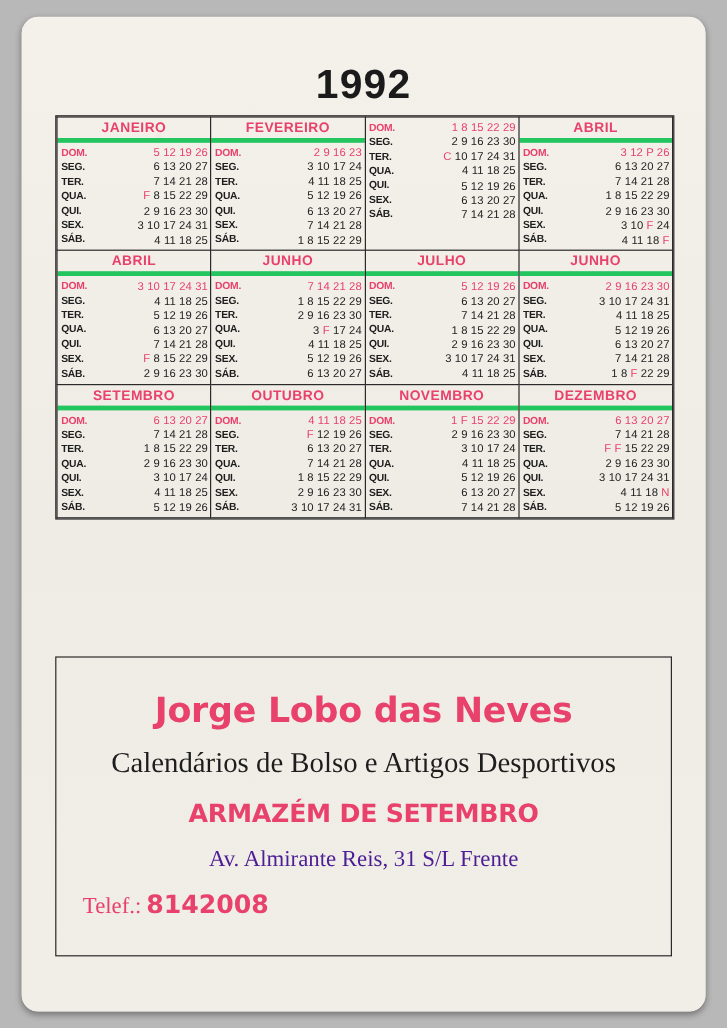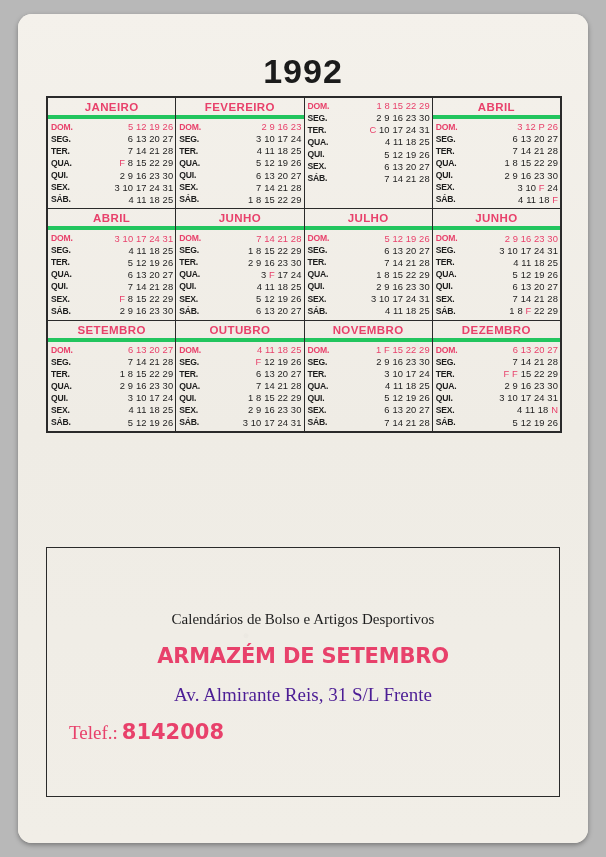--- a/index.html
+++ b/index.html
@@ -125,21 +125,21 @@
     font-family: "DejaVu Sans", sans-serif;
     font-weight: bold;
     font-size: 29px;
     color: #e8416b;
     letter-spacing: -0.2px;
     margin-top: 2px;
   }
   .ad-sub {
     text-align: center;
     font-family: "Liberation Serif", serif;
-    font-size: 15px;
+    font-size: 24px;
     color: #1d1d1d;
     margin-top: 14px;
   }
   .ad-arm {
     text-align: center;
     font-family: "DejaVu Sans", sans-serif;
     font-weight: bold;
     font-size: 21px;
     color: #e8416b;
     margin-top: 16px;
@@ -636,20 +636,21 @@
                   </tbody>
                 </table>
               </div>
             </td>
           </tr>
         </tbody>
     </table>
   </div>
 
   <div class="ad-box">
+    <div class="ad-name">Jorge Lobo das Neves</div>
     <div class="ad-sub">Calendários de Bolso e Artigos Desportivos</div>
     <div class="ad-arm">ARMAZÉM DE SETEMBRO</div>
     <div class="ad-addr">Av. Almirante Reis, 31 S/L Frente</div>
     <div class="ad-foot">
       <div class="tel-wrap">
         <span class="ad-tel-label">Telef.:</span>
         <span class="ad-tel-num">8142008</span>
       </div>
     </div>
   </div>

